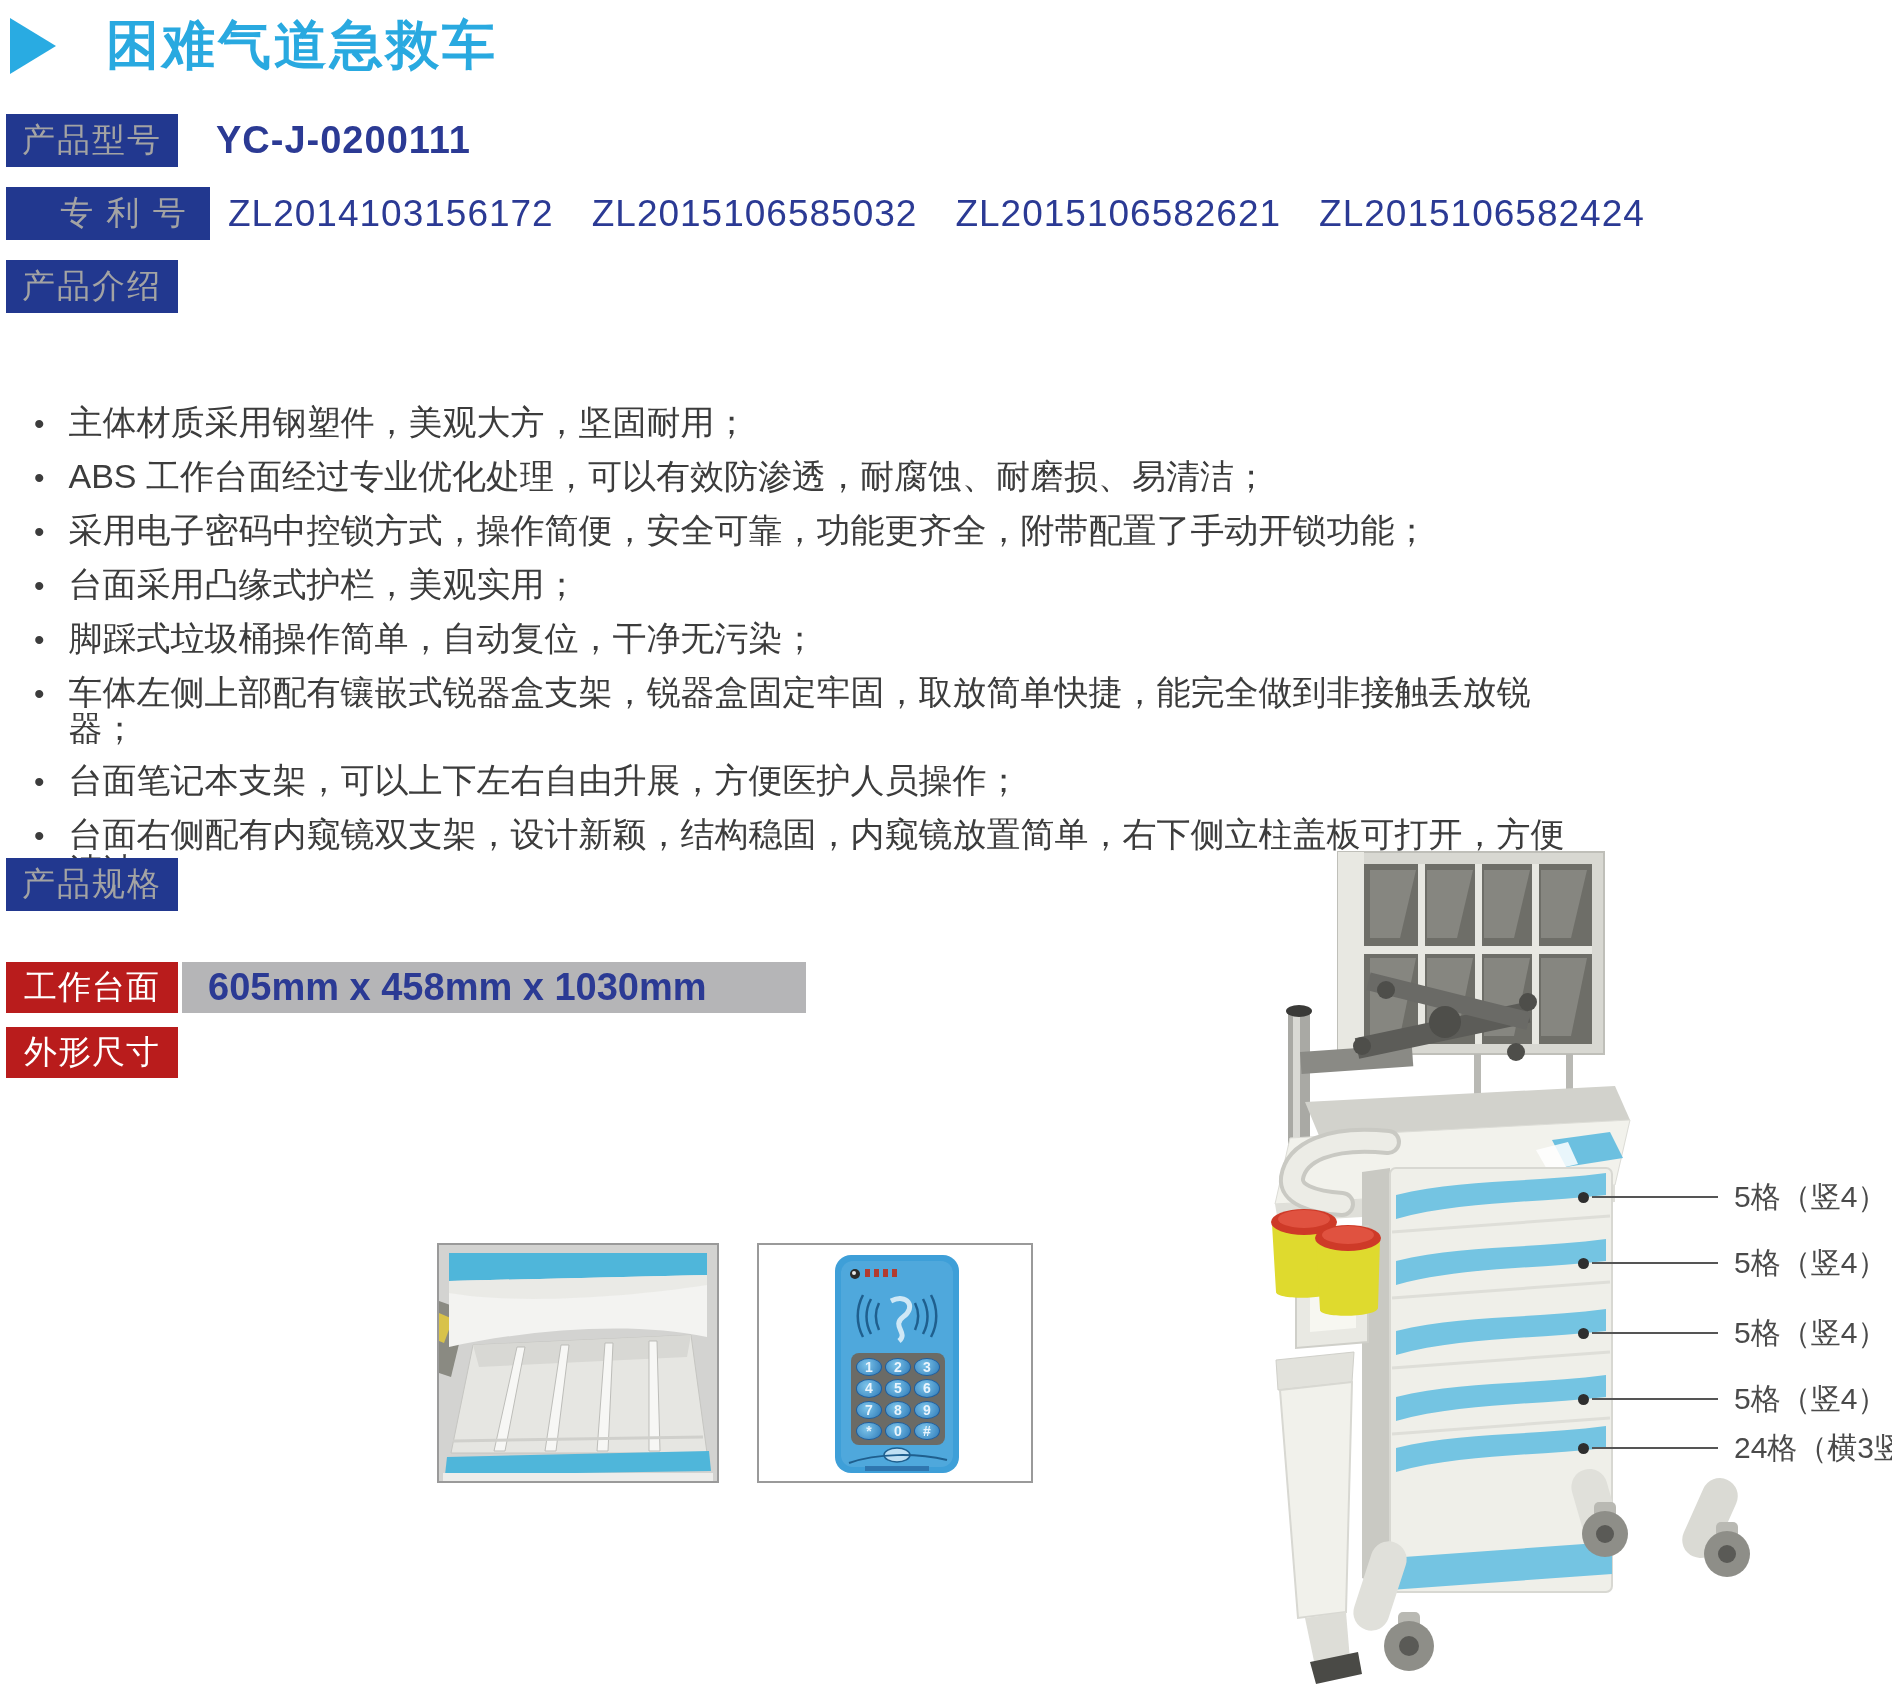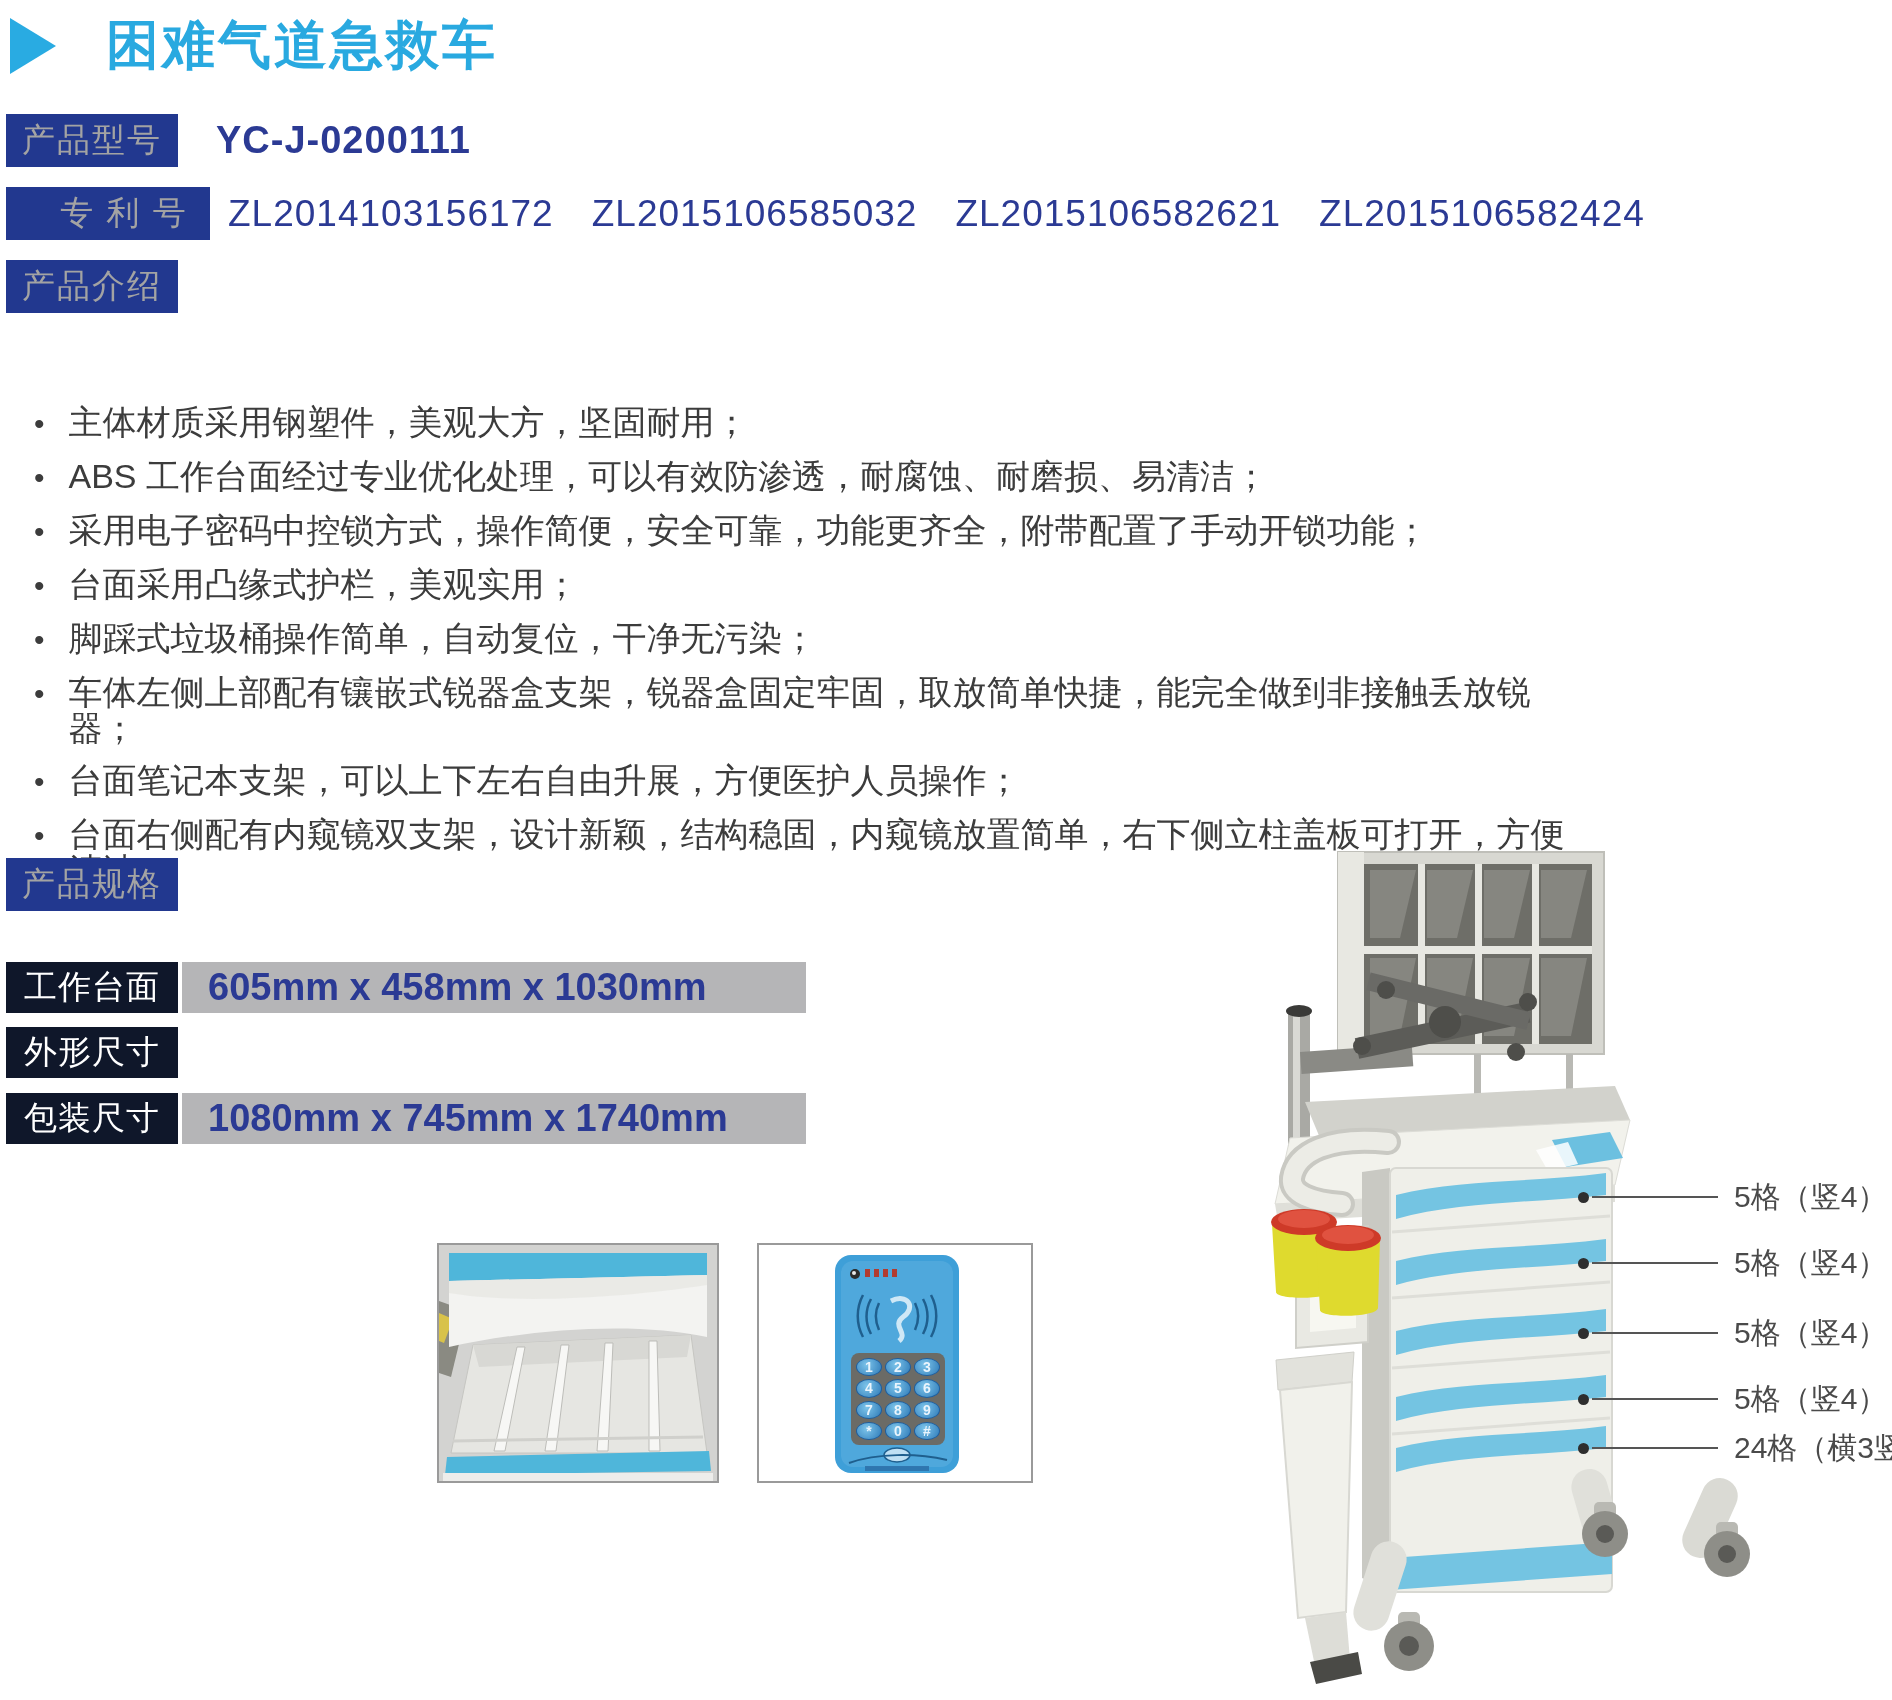--- a/index.html
+++ b/index.html
@@ -49,21 +49,21 @@
     font-size:34px; color:#3c3c3c; line-height:36px; margin-bottom:16px;
   }
   .bullet::before { content:"•"; color:#3c3c3c; font-size:30px; margin:2px 24px 0 6px; }
 
   
   .spec-row { position:absolute; left:6px; display:flex; height:51px; }
   .spec-row.r0 { top:962px; }
   .spec-row.r1 { top:1027px; }
   .spec-row.r2 { top:1093px; }
   .spec-label {
-    width:172px; background:#0f172a; color:#fff; font-size:33px;
+    width:172px; background:#b91c1c; color:#fff; font-size:33px;
     display:flex; align-items:center; justify-content:center; letter-spacing:1px;
   }
   .spec-value {
     width:598px; margin-left:4px; background:#B5B5B7;
     color:#2B3A94; font-size:38px; font-weight:bold;
     display:flex; align-items:center; padding-left:26px;
   }
 
   
   .photo { position:absolute; border:2px solid #9a9a9a; box-sizing:border-box; background:#fff; }
@@ -127,24 +127,20 @@
   </div>
 
   <div class="navy-box box-specs">产品规格</div>
 
   <div class="spec-row r0">
     <div class="spec-label">工作台面</div>
     <div class="spec-value">605mm x 458mm x 1030mm</div>
   </div>
   <div class="spec-row r1">
     <div class="spec-label">外形尺寸</div>
-  </div>
-  <div class="spec-row r2">
-    <div class="spec-label">包装尺寸</div>
-    <div class="spec-value">1080mm x 745mm x 1740mm</div>
   </div>
 
   <div class="photo photo-drawer">
     <svg width="278" height="236" viewBox="0 0 278 236">
       <rect x="0" y="0" width="278" height="236" fill="#D3D3D1"></rect>
       <polygon points="0,56 28,66 12,132 0,128" fill="#8a8a82"></polygon>
       <polygon points="0,68 14,74 5,98 0,96" fill="#d8c24a"></polygon>
       <path d="M10 8 L268 8 L268 30 L10 36 Z" fill="#4FB6DA"></path>
       <path d="M10 36 L268 30 L268 92 C195 76 92 84 10 102 Z" fill="#F3F3F1"></path>
       <path d="M10 36 L268 30 L268 40 C190 52 80 60 10 48 Z" fill="#E4E4E0" opacity="0.6"></path>

